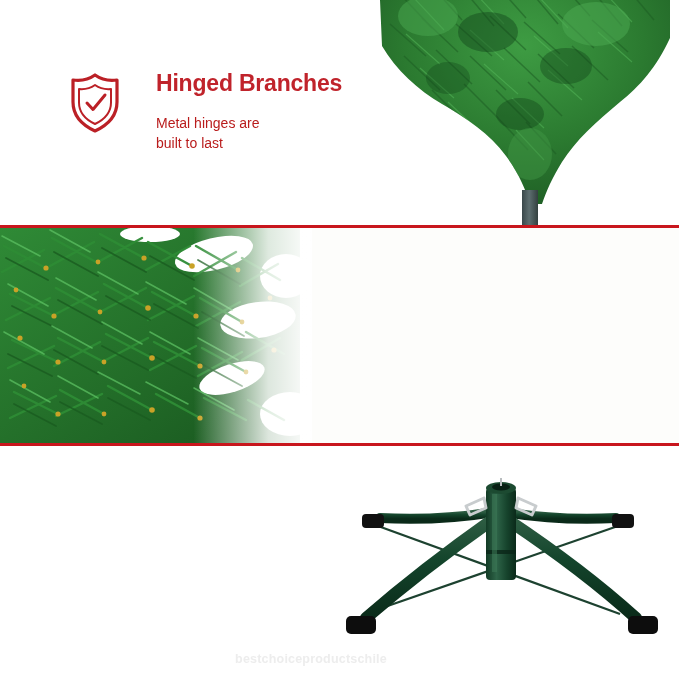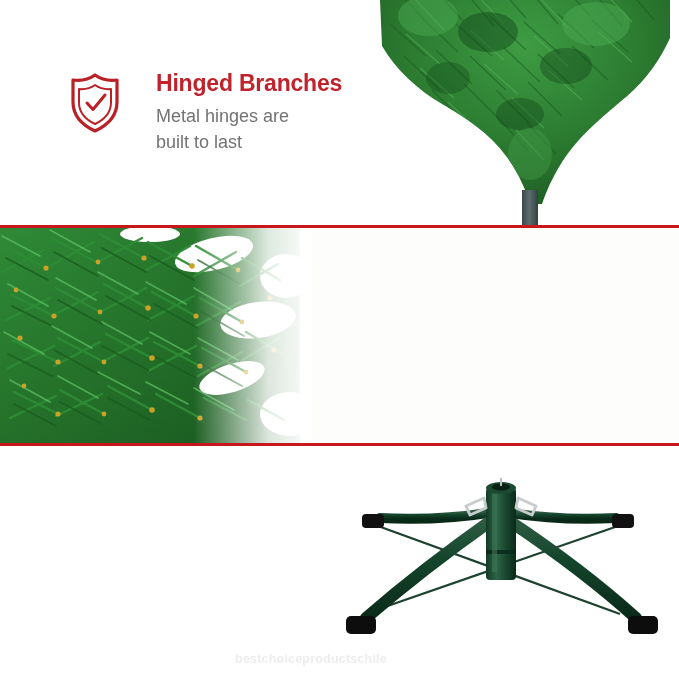--- a/index.html
+++ b/index.html
@@ -43,25 +43,25 @@
 
   .feature-title {
     color:#c0232b;
     font-size:23px;
     font-weight:bold;
     letter-spacing:-0.2px;
     line-height:1.15;
     white-space:nowrap;
   }
   .feature-desc {
-    color:#737373;
-    font-size:18px;
+    color:#b91c1c;
+    font-size:14px;
     font-weight:normal;
     line-height:1.42;
-    margin-top:8px;
+    margin-top:18px;
     white-space:pre-line;
   }
 
   #text-hinged { left:156px; top:70px; text-align:left; }
 
   
   .feature-icon { position:absolute; z-index:20; }
   #icon-shield { left:68px; top:72px;  width:54px; height:62px; }
 
   

